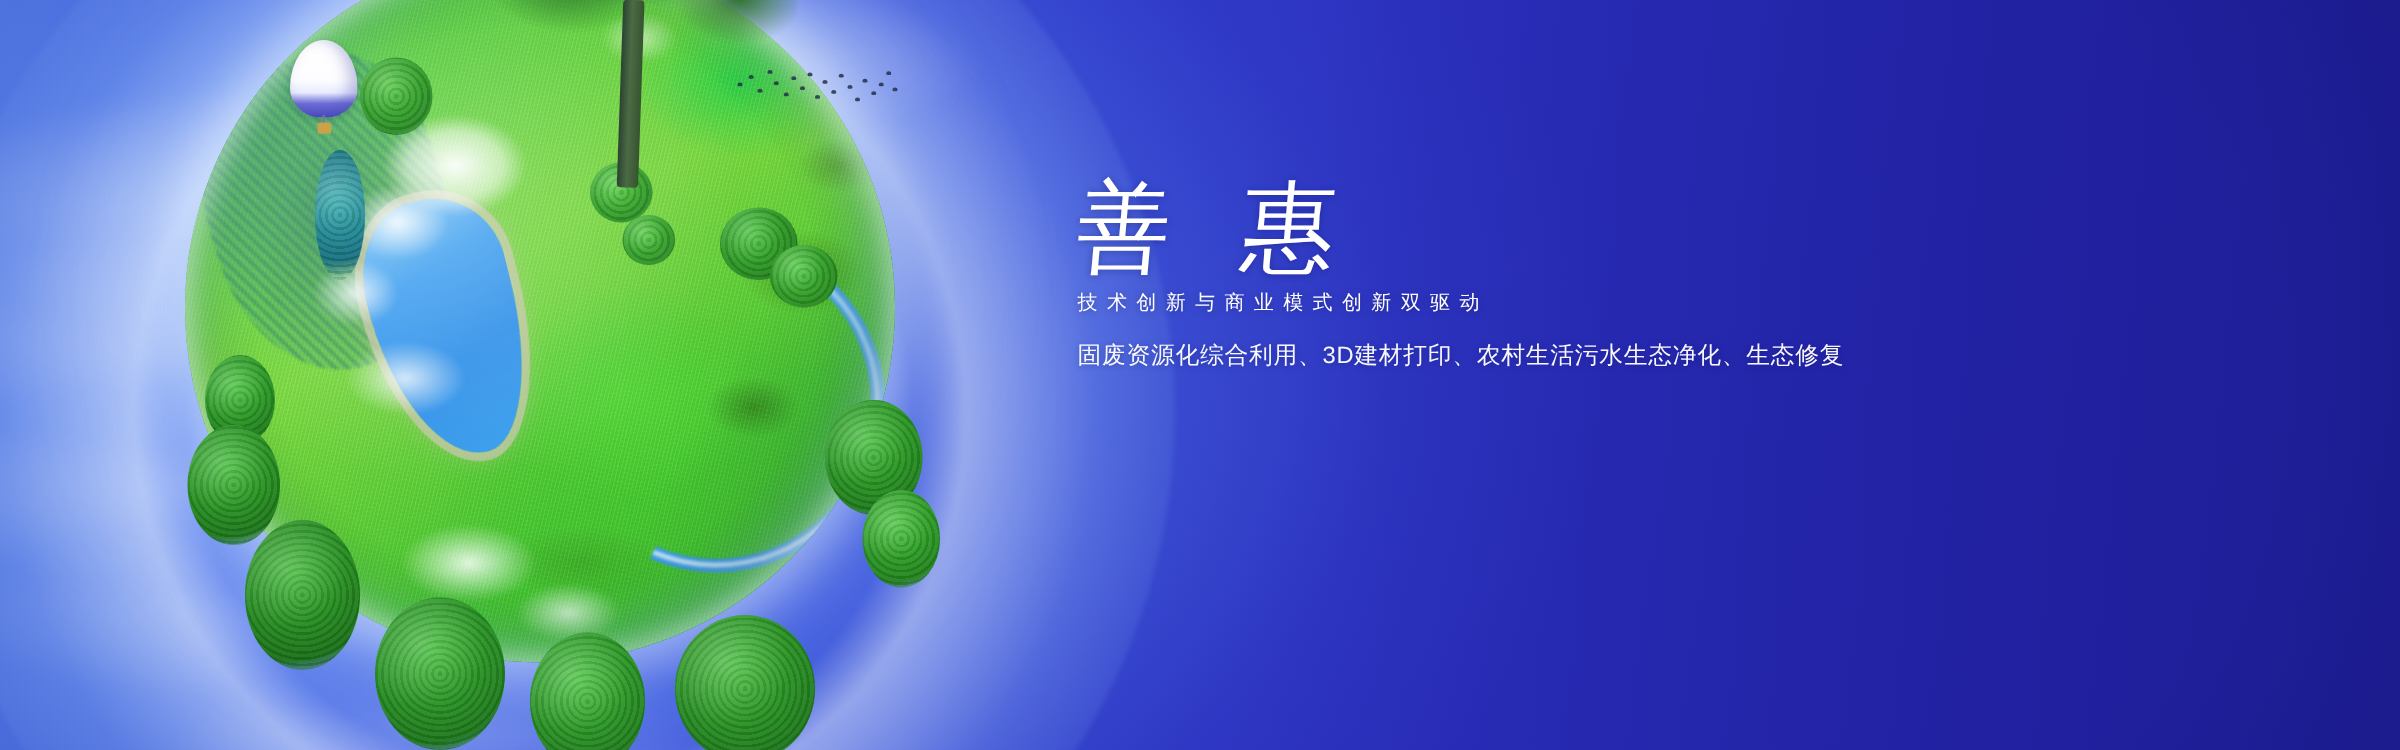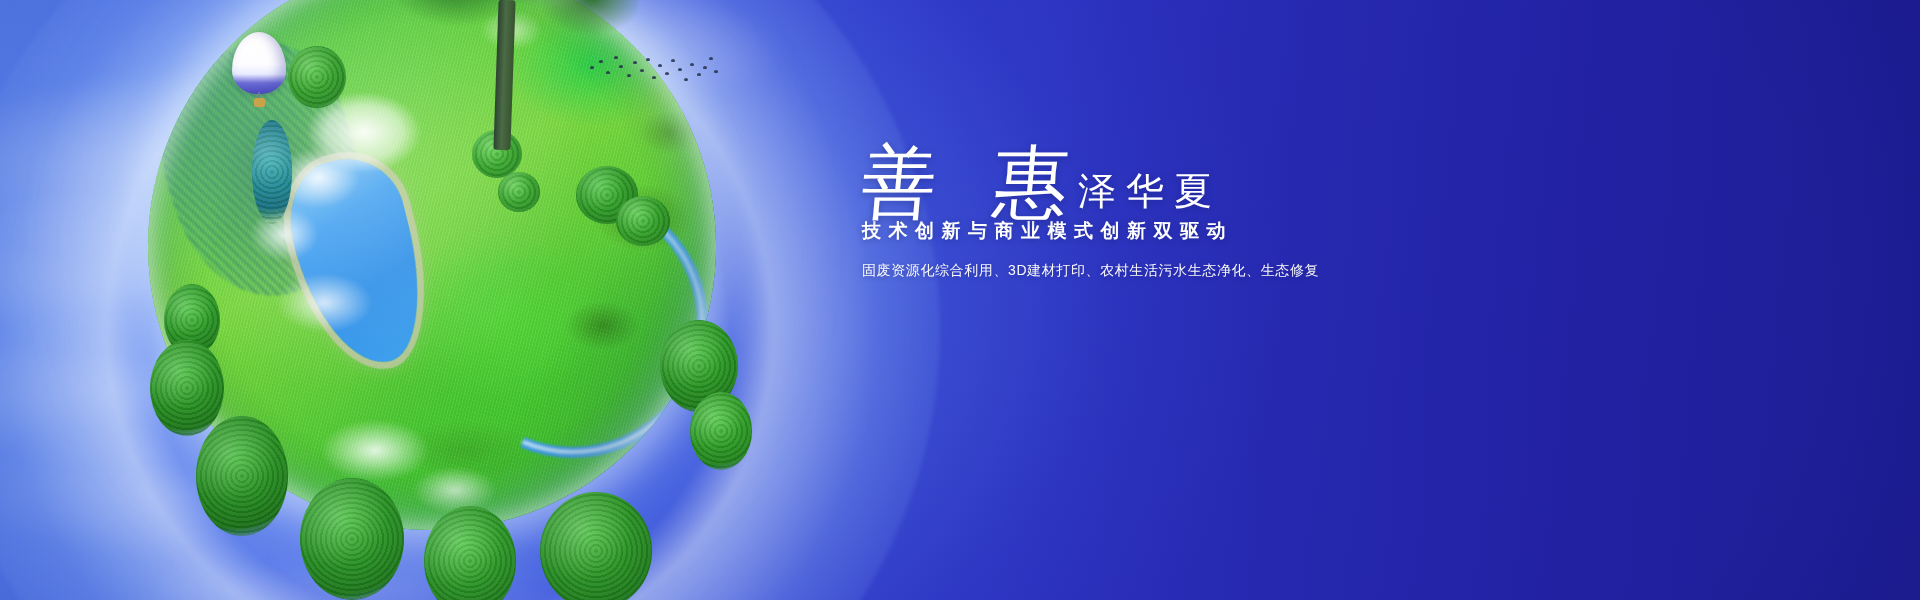--- a/index.html
+++ b/index.html
@@ -291,28 +291,29 @@
     font-family:"Liberation Serif", serif;
     font-size:38px;
     line-height:1;
     letter-spacing:10px;
     padding:0 0 8px 10px;
     display:inline-block;
   }
   .gap { width:58px; }
 
   .subline {
-    font-size:19px;
+    margin-top:14px;
+    font-size:16px;
     letter-spacing:7.5px;
-    font-weight:700;
+    font-weight:400;
     white-space:nowrap;
   }
   .detail {
     margin-top:18px;
-    font-size:14px;
+    font-size:19px;
     letter-spacing:.6px;
     font-weight:400;
     white-space:nowrap;
     opacity:.97;
   }
   .cta {
     margin-top:20px;
     display:inline-flex; align-items:center; justify-content:center;
     gap:9px;
     width:116px; height:42px;
@@ -399,21 +400,20 @@
       <span style="left:126px;top:18px;"></span>
   </div>
 
   <div class="vignette"></div>
 
   <div class="copy">
     <div class="headline">
       <span class="brush">善</span>
       <span class="gap"></span>
       <span class="brush">惠</span>
-      <span class="brush-sm">泽华夏</span>
     </div>
 
     <div class="subline">技术创新与商业模式创新双驱动</div>
     <div class="detail">固废资源化综合利用、3D建材打印、农村生活污水生态净化、生态修复</div>
 
   </div>
 
 </div>
 
 </body></html>

